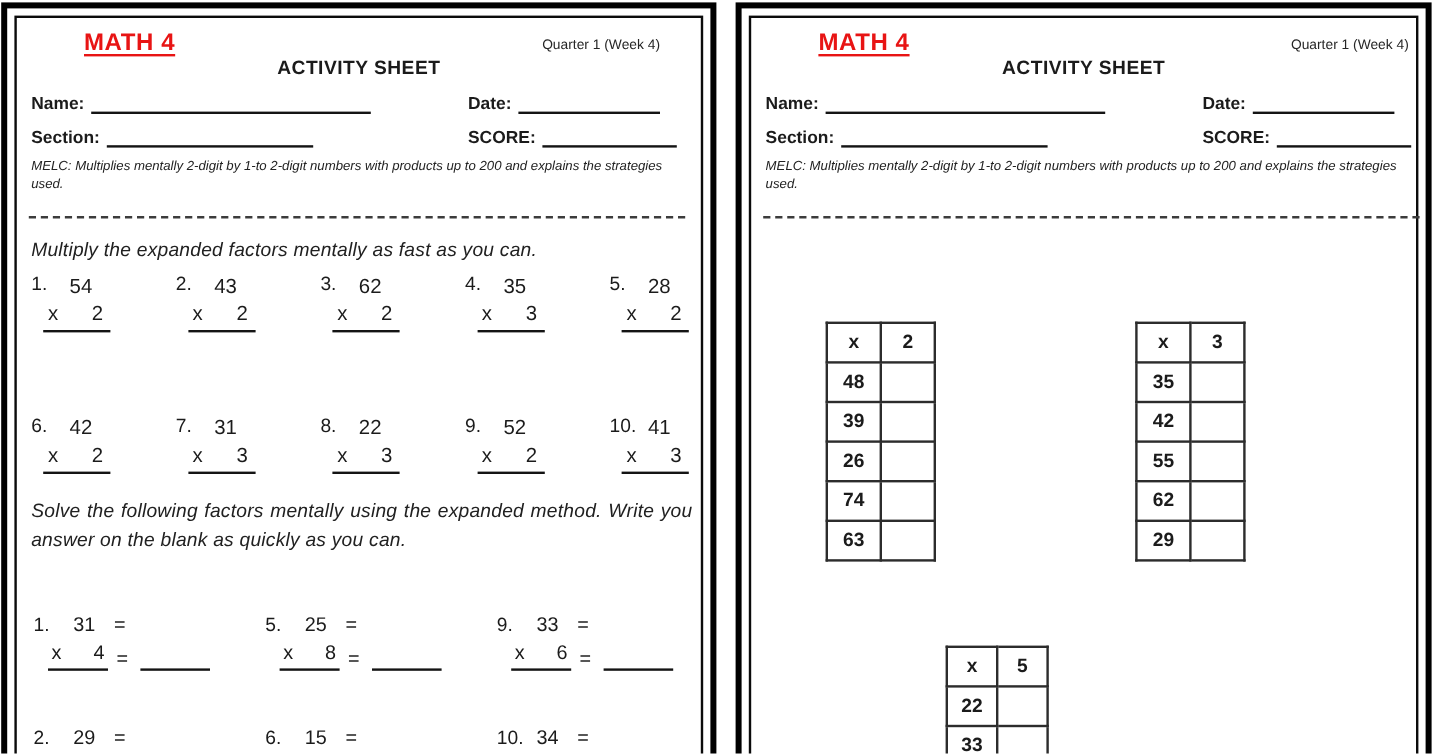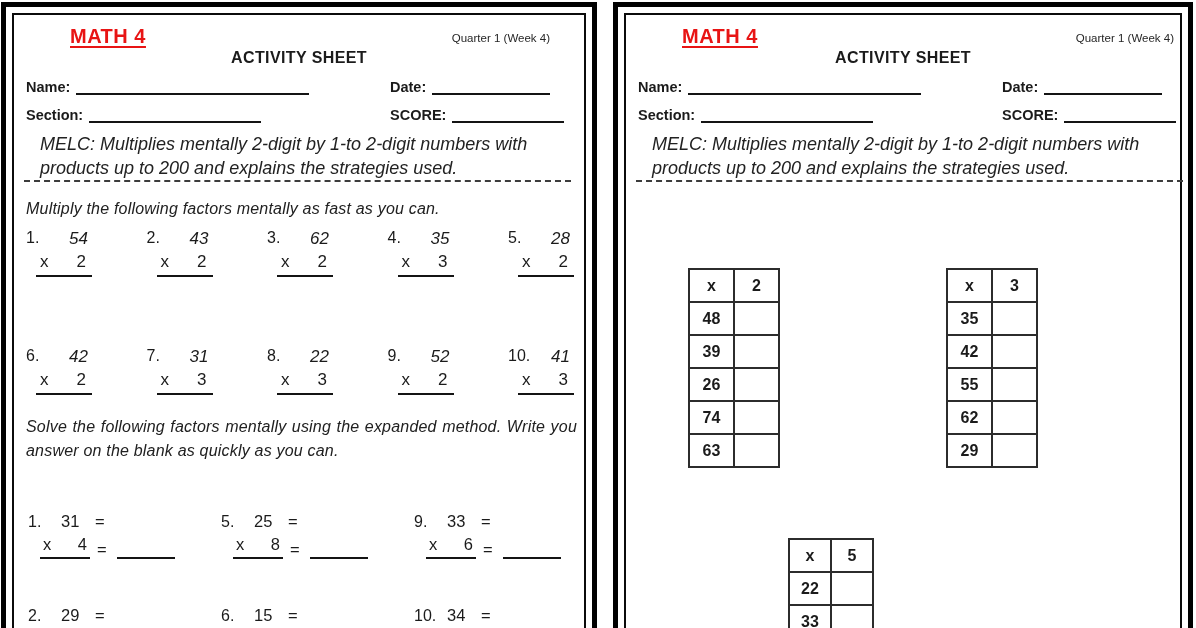--- a/index.html
+++ b/index.html
@@ -22,32 +22,32 @@
   .page-right .quarter{right:6px;}
   .sheet-title{position:absolute;left:0;right:0;top:34px;text-align:center;
                font-size:16px;font-weight:700;letter-spacing:.4px;}
   .frow{position:absolute;left:12px;right:0;font-size:14.5px;font-weight:700;height:20px;}
   .frow-1{top:64px;} .frow-2{top:92px;}
   .fline{display:inline-block;border-bottom:2px solid var(--line);height:15px;
          vertical-align:bottom;margin-left:6px;}
   .l-name{width:233px;} .l-date{width:118px;} .l-section{width:172px;} .l-score{width:112px;}
   .fright{position:absolute;left:364px;top:0;}
   .melc{position:absolute;left:12px;top:117px;width:552px;font-style:italic;
-        font-size:18px;line-height:1.34;color:#222;margin-left:14px;}
+        font-size:11px;line-height:1.34;color:#222;}
   .dashes{position:absolute;left:10px;top:165px;width:547px;border-top:2px dashed #3c3c3c;}
 
   
   .instr{font-style:italic;font-size:16px;color:#212121;letter-spacing:.2px;}
   .instr-1{position:absolute;left:12px;top:185px;}
   .prob-row{position:absolute;left:12px;width:552px;display:flex;justify-content:space-between;}
   .prob-row-1{top:214px;} .prob-row-2{top:332px;}
   .prob{width:70px;font-size:17px;}
   .prob-top{display:flex;}
   .p-num{width:32px;font-size:16px;}
-  .p-val{flex:1;text-align:right;padding-right:8px;font-style:italic;}
+  .p-val{flex:1;padding-right:8px;}
   .p-mul{display:flex;justify-content:space-between;margin:3px 4px 0 10px;
          padding:0 6px 3px 4px;border-bottom:2px solid var(--line);}
   .instr-2{position:absolute;left:12px;top:400px;width:551px;text-align:justify;line-height:1.5;}
   .exp-row{position:absolute;left:14px;width:556px;display:flex;justify-content:space-between;}
   .exp-row-1{top:497px;} .exp-row-2{top:591px;}
   .exp{width:170px;font-size:16.5px;}
   .e-line1{display:flex;align-items:flex-end;}
   .e-num{width:33px;font-size:16px;}
   .e-val{width:30px;}
   .e-eq{margin-left:4px;}
@@ -82,21 +82,21 @@
         <span class="fright"><span>Date:</span><span class="fline l-date"></span></span>
       </div>
       <div class="frow frow-2">
         <span>Section:</span><span class="fline l-section"></span>
         <span class="fright"><span>SCORE:</span><span class="fline l-score"></span></span>
       </div>
 
       <div class="melc">MELC: Multiplies mentally 2-digit by 1-to 2-digit numbers with products up to 200 and explains the strategies used.</div>
       <div class="dashes"></div>
 
-      <div class="instr instr-1">Multiply the following factors mentally as fast as you can.</div>
+      <div class="instr instr-1">Multiply the expanded factors mentally as fast as you can.</div>
 
       <div class="prob-row prob-row-1">
 
           <div class="prob">
             <div class="prob-top">
               <span class="p-num">1.</span>
               <span class="p-val">54</span>
             </div>
             <div class="p-mul">
               <span>x</span>

